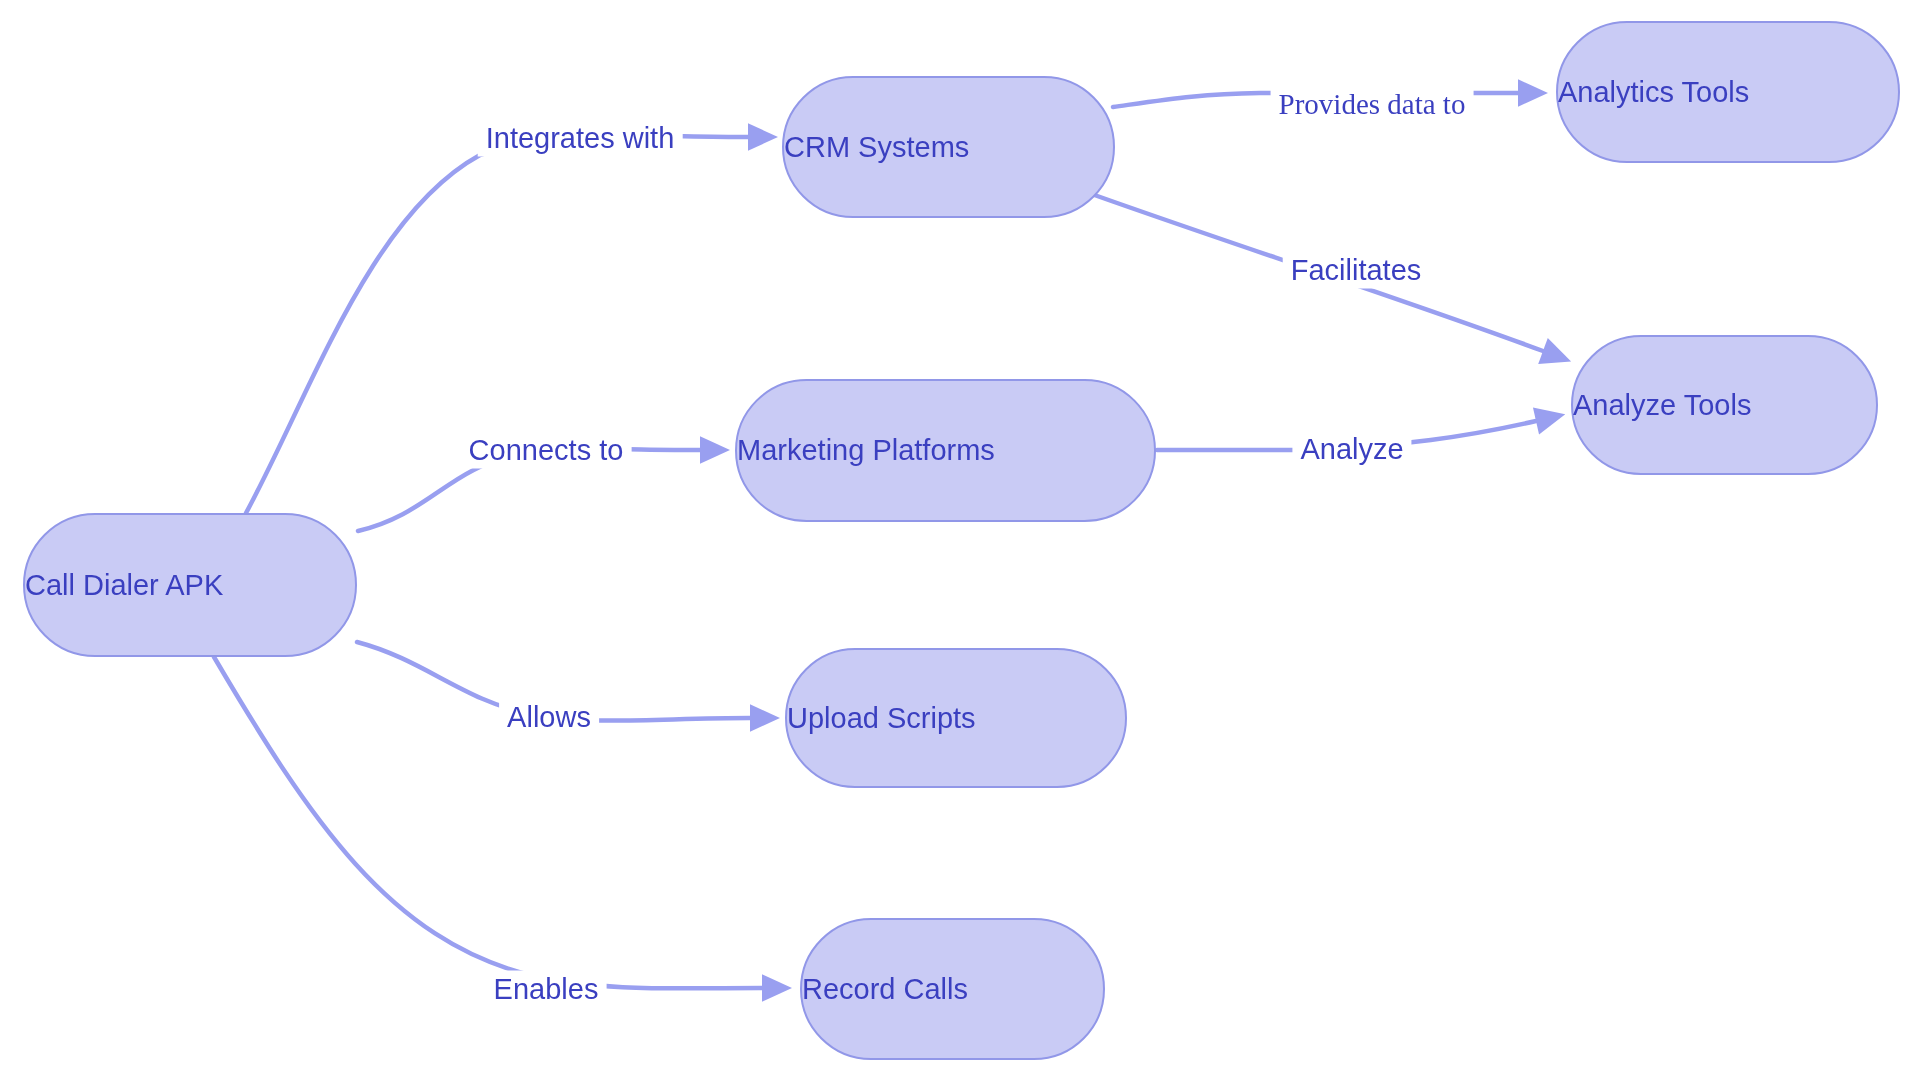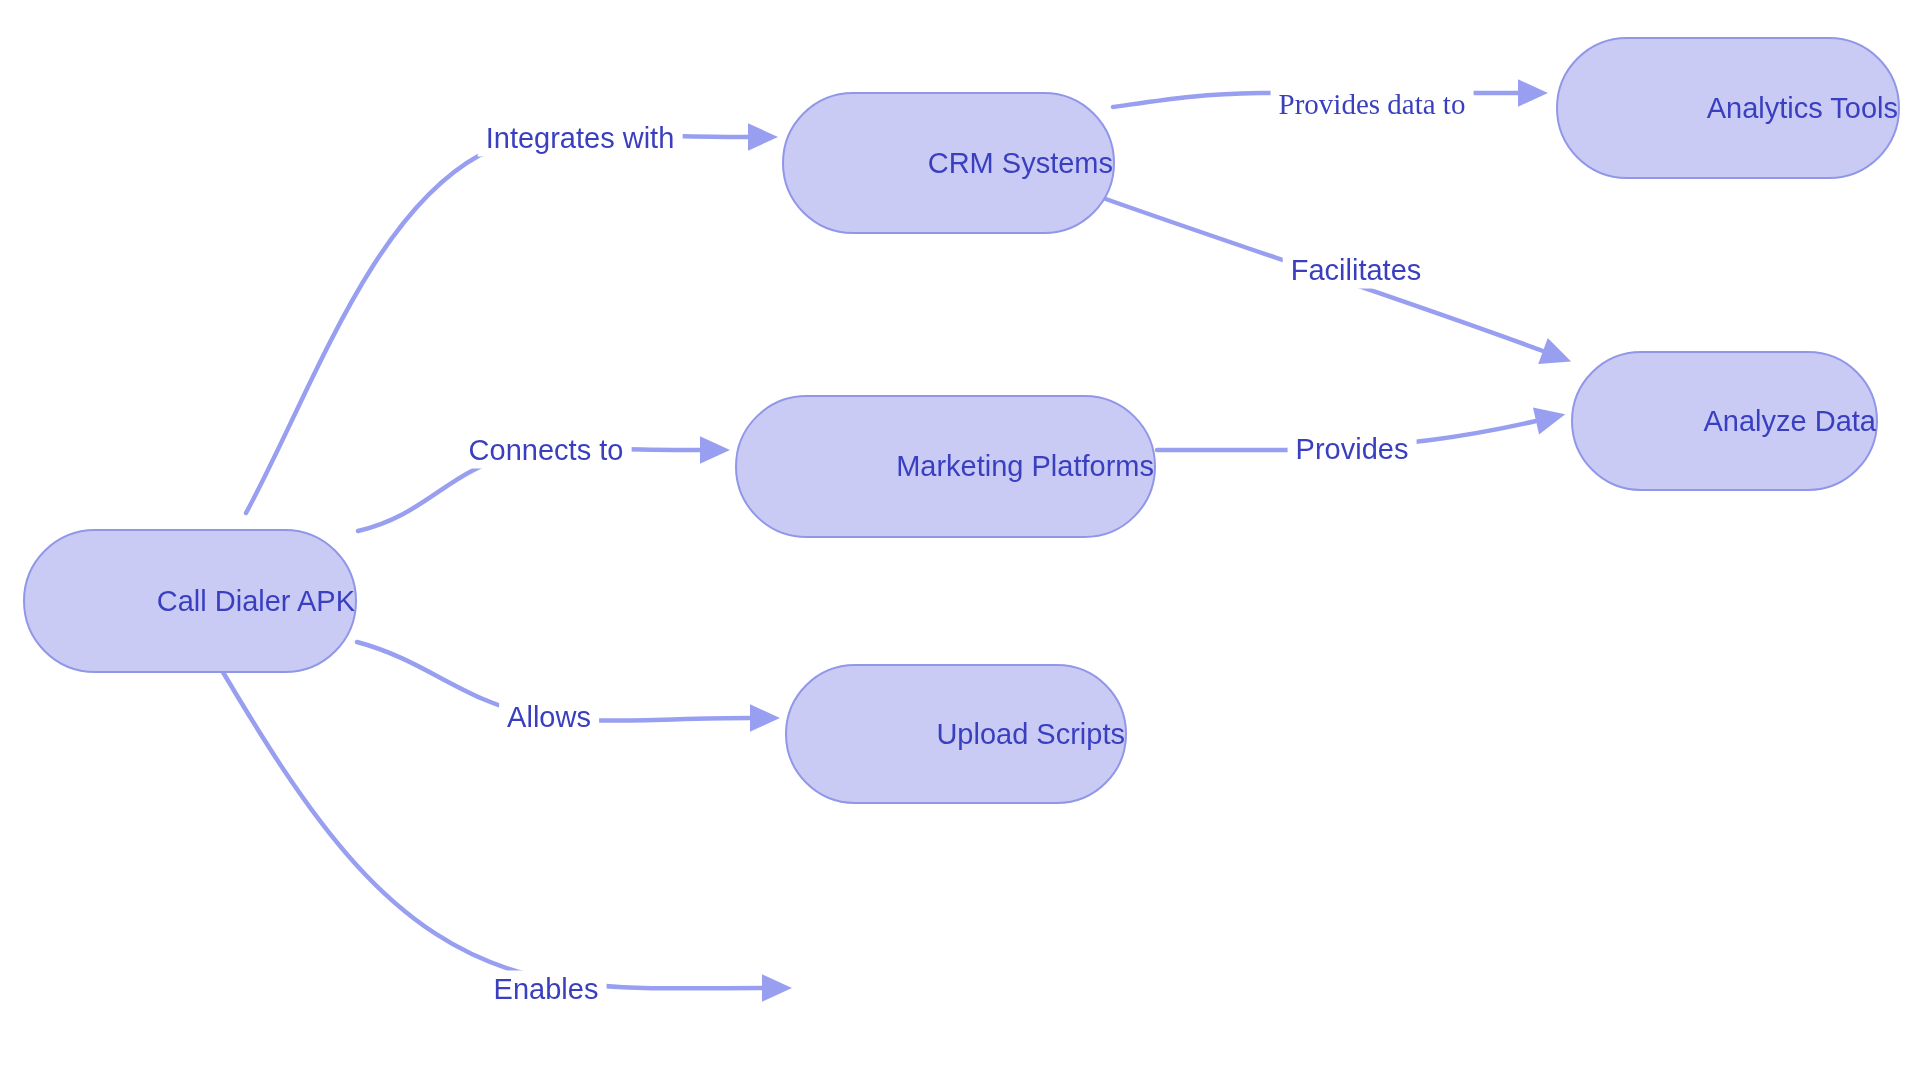--- a/index.html
+++ b/index.html
@@ -32,28 +32,27 @@
     stroke-linecap: round;
   }
   .arrowhead-shape {
     fill: var(--edge, #999ff0);
     stroke: none;
   }
   .node {
     position: absolute;
     display: flex;
     align-items: center;
-    justify-content: flex-end;
+    justify-content: flex-start;
     background: var(--node_fill, #c9cbf5);
     border: 2.5px solid var(--node_border, #9197e8);
     border-radius: 75px;
     color: var(--text, #3a3fc0);
     font-size: 29px;
     white-space: nowrap;
-    margin-top: 16px;
   }
   .edge-label {
     position: absolute;
     transform: translate(-50%, -50%);
     background: var(--background, #ffffff);
     padding: 2px 8px;
     color: var(--text, #3a3fc0);
     font-size: 29px;
     white-space: nowrap;
   }
@@ -84,39 +83,42 @@
 
   <div class="node" style="left:782px; top:76px; width:333px; height:142px;">
     <span>CRM Systems</span>
   </div>
 
   <div class="node" style="left:1556px; top:21px; width:344px; height:142px;">
     <span>Analytics Tools</span>
   </div>
 
   <div class="node" style="left:1571px; top:335px; width:307px; height:140px;">
-    <span>Analyze Data</span>
+    <span>Analyze Tools</span>
   </div>
 
   <div class="node" style="left:735px; top:379px; width:421px; height:143px;">
     <span>Marketing Platforms</span>
   </div>
 
   <div class="node" style="left:785px; top:648px; width:342px; height:140px;">
     <span>Upload Scripts</span>
   </div>
 
+  <div class="node" style="left:800px; top:918px; width:305px; height:142px;">
+    <span>Record Calls</span>
+  </div>
 
   <div class="edge-label" style="left:548px; top:138px;margin-left:32px;">Integrates with</div>
 
   <div class="edge-label" style="left:1372px; top:104px;font-family:Liberation Serif, serif;">Provides data to</div>
 
   <div class="edge-label" style="left:1356px; top:270px;">Facilitates</div>
 
   <div class="edge-label" style="left:546px; top:450px;text-align:center;">Connects to</div>
 
-  <div class="edge-label" style="left:1352px; top:449px;">Provides</div>
+  <div class="edge-label" style="left:1352px; top:449px;">Analyze</div>
 
   <div class="edge-label" style="left:549px; top:717px;">Allows</div>
 
   <div class="edge-label" style="left:546px; top:989px;">Enables</div>
 
 </div>
 
 </body></html>

